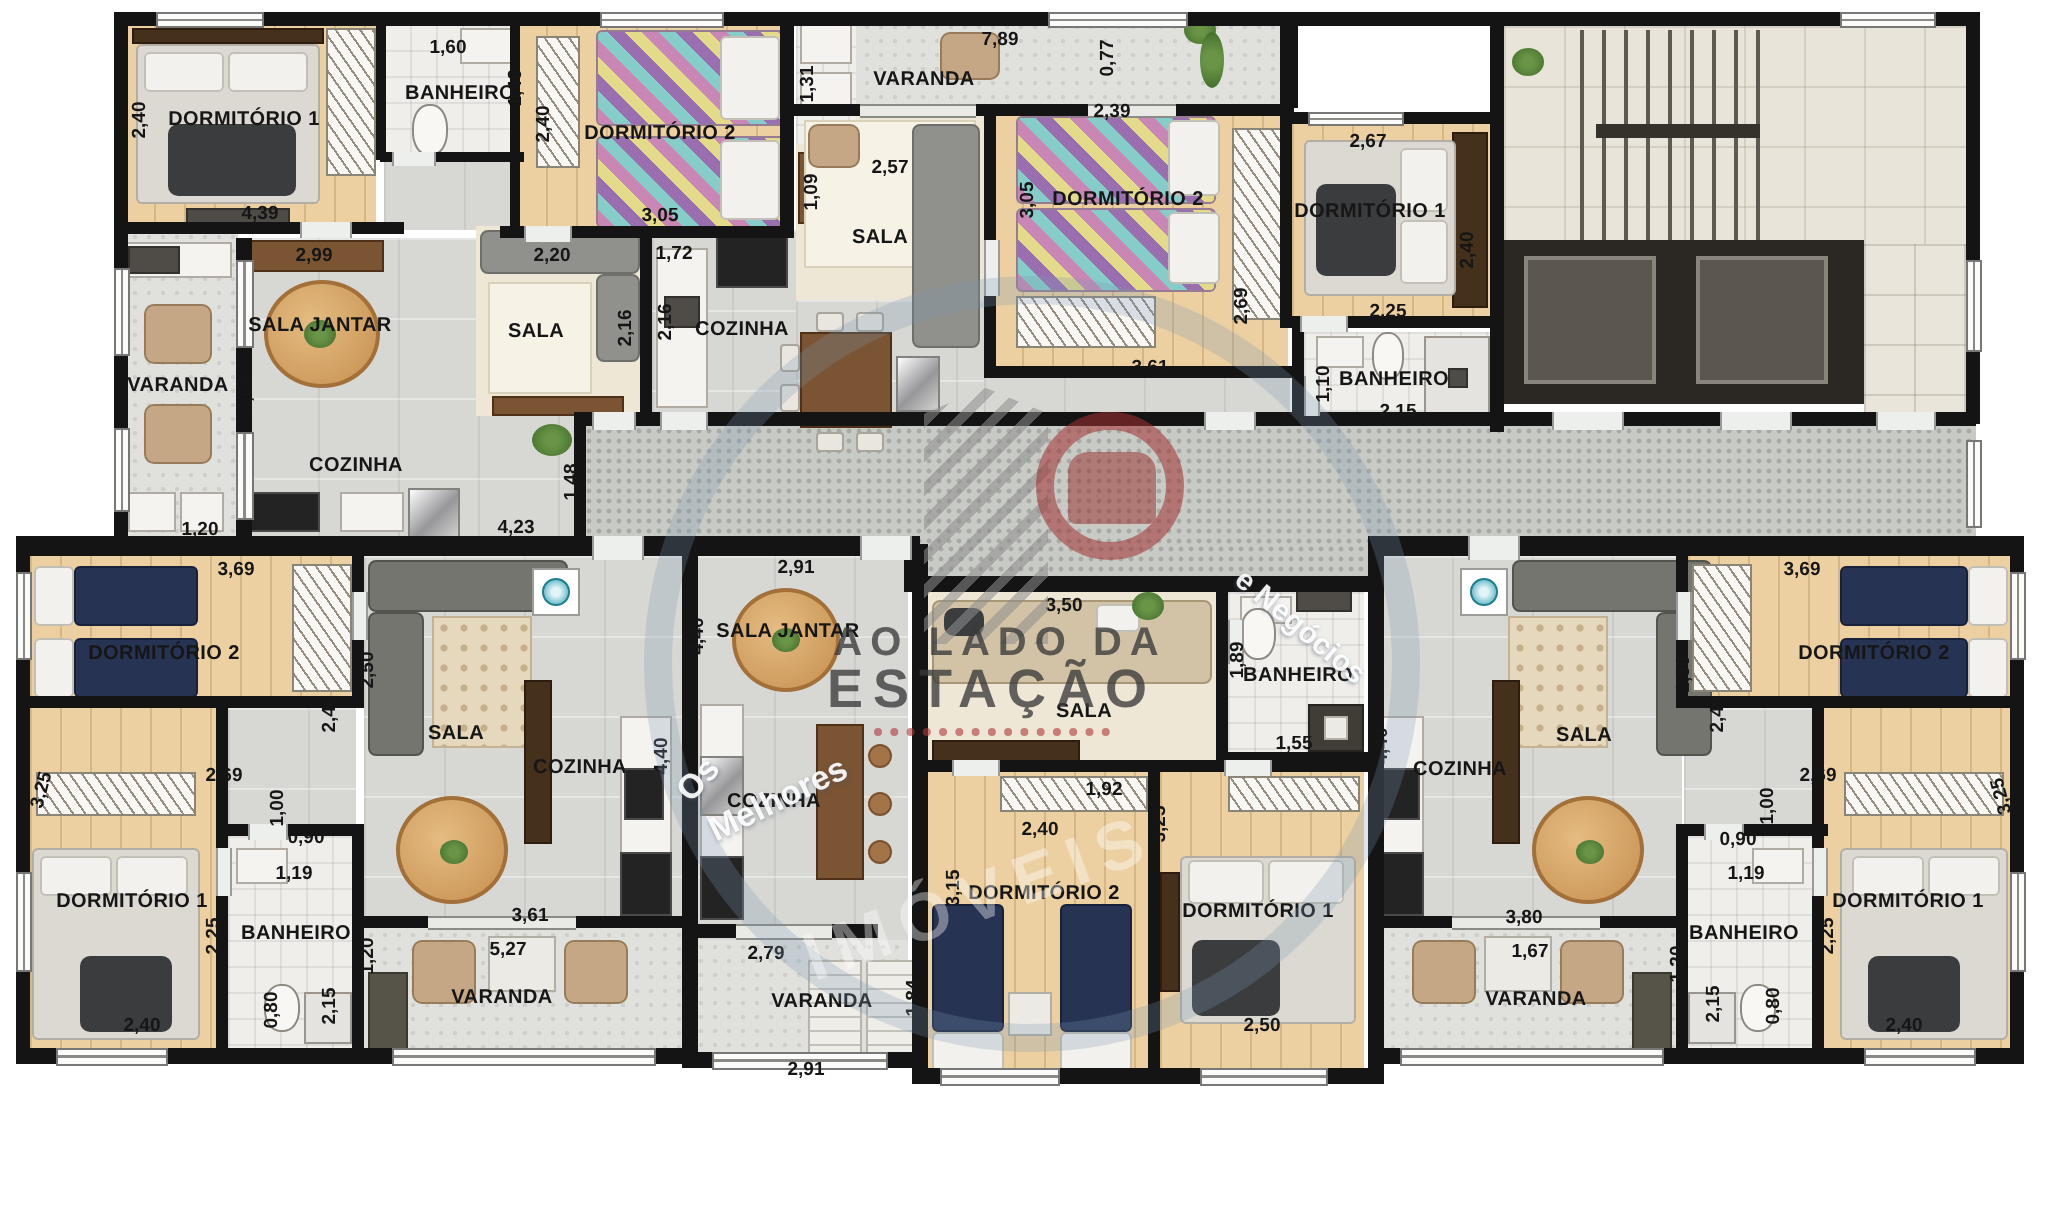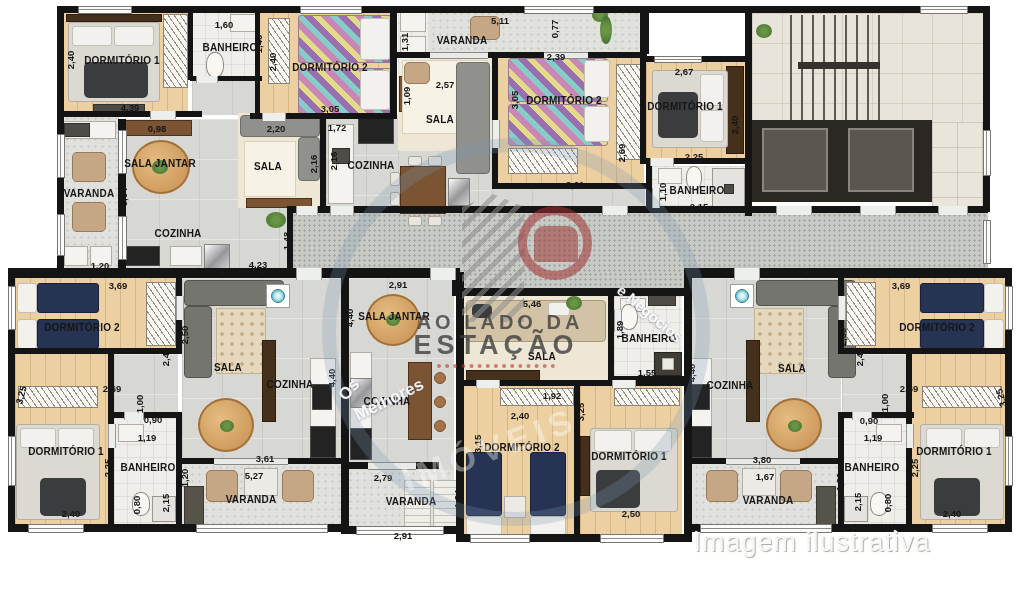--- a/index.html
+++ b/index.html
@@ -96,21 +96,20 @@
     <div class="abs wm wm-train-in"></div>
     <div class="abs wm wm-l1">AO LADO DA</div>
     <div class="abs wm wm-l2">ESTAÇÃO</div>
     <div class="abs wm wm-dots"></div>
     <div class="abs wm wm-arc wm-os">Os</div>
     <div class="abs wm wm-arc wm-mel">Melhores</div>
     <div class="abs wm wm-arc wm-neg">e Negócios</div>
     <div class="abs wm wm-imv">IMÓVEIS</div>
   </div>
 
-  <div class="abs illus">Imagem ilustrativa</div>
 <div class="abs k-wood" style="left: 62px; top: 12px; width: 126px; height: 101px;"></div>
     <div class="abs k-bath" style="left: 192px; top: 12px; width: 70px; height: 66px;"></div>
     <div class="abs k-tile" style="left: 192px; top: 78px; width: 70px; height: 37px;"></div>
     <div class="abs k-wood" style="left: 258px; top: 12px; width: 137px; height: 103px;"></div>
     <div class="abs k-varanda" style="left: 57px; top: 115px; width: 62px; height: 155px;"></div>
     <div class="abs k-tile" style="left: 119px; top: 119px; width: 169px; height: 151px;"></div>
     <div class="abs k-cream" style="left: 238px; top: 113px; width: 82px; height: 95px;"></div>
     <div class="abs k-tile" style="left: 326px; top: 115px; width: 72px; height: 98px;"></div>
     <div class="abs k-cream" style="left: 398px; top: 57px; width: 94px; height: 156px;"></div>
     <div class="abs k-tile" style="left: 398px; top: 150px; width: 94px; height: 63px;"></div>
@@ -436,28 +435,28 @@
     <div class="abs lbl rlabel" style="left: 937px; top: 327px; transform: translate(-50%, -50%) rotate(0deg);">DORMITÓRIO 2</div>
     <div class="abs lbl rlabel" style="left: 954px; top: 451px; transform: translate(-50%, -50%) rotate(0deg);">DORMITÓRIO 1</div>
     <div class="abs lbl rlabel" style="left: 872px; top: 467px; transform: translate(-50%, -50%) rotate(0deg);">BANHEIRO</div>
     <div class="abs lbl rlabel" style="left: 768px; top: 500px; transform: translate(-50%, -50%) rotate(0deg);">VARANDA</div>
     <div class="abs lbl dlabel" style="left: 70px; top: 60px; transform: translate(-50%, -50%) rotate(-90deg);">2,40</div>
     <div class="abs lbl dlabel" style="left: 130px; top: 107px; transform: translate(-50%, -50%) rotate(0deg);">4,39</div>
     <div class="abs lbl dlabel" style="left: 224px; top: 24px; transform: translate(-50%, -50%) rotate(0deg);">1,60</div>
     <div class="abs lbl dlabel" style="left: 258px; top: 44px; transform: translate(-50%, -50%) rotate(-90deg);">1,46</div>
     <div class="abs lbl dlabel" style="left: 272px; top: 62px; transform: translate(-50%, -50%) rotate(-90deg);">2,40</div>
     <div class="abs lbl dlabel" style="left: 330px; top: 108px; transform: translate(-50%, -50%) rotate(0deg);">3,05</div>
-    <div class="abs lbl dlabel" style="left: 157px; top: 128px; transform: translate(-50%, -50%) rotate(0deg);">0,98</div>
+    <div class="abs lbl dlabel" style="left: 157px; top: 128px; transform: translate(-50%, -50%) rotate(0deg);">2,99</div>
     <div class="abs lbl dlabel" style="left: 123px; top: 197px; transform: translate(-50%, -50%) rotate(-90deg);">3,64</div>
     <div class="abs lbl dlabel" style="left: 276px; top: 128px; transform: translate(-50%, -50%) rotate(0deg);">2,20</div>
     <div class="abs lbl dlabel" style="left: 313px; top: 164px; transform: translate(-50%, -50%) rotate(-90deg);">2,16</div>
     <div class="abs lbl dlabel" style="left: 100px; top: 265px; transform: translate(-50%, -50%) rotate(0deg);">1,20</div>
     <div class="abs lbl dlabel" style="left: 258px; top: 264px; transform: translate(-50%, -50%) rotate(0deg);">4,23</div>
     <div class="abs lbl dlabel" style="left: 286px; top: 241px; transform: translate(-50%, -50%) rotate(-90deg);">1,48</div>
-    <div class="abs lbl dlabel" style="left: 500px; top: 20px; transform: translate(-50%, -50%) rotate(0deg);">5,11</div>
+    <div class="abs lbl dlabel" style="left: 500px; top: 20px; transform: translate(-50%, -50%) rotate(0deg);">7,89</div>
     <div class="abs lbl dlabel" style="left: 404px; top: 42px; transform: translate(-50%, -50%) rotate(-90deg);">1,31</div>
     <div class="abs lbl dlabel" style="left: 554px; top: 29px; transform: translate(-50%, -50%) rotate(-90deg);">0,77</div>
     <div class="abs lbl dlabel" style="left: 556px; top: 56px; transform: translate(-50%, -50%) rotate(0deg);">2,39</div>
     <div class="abs lbl dlabel" style="left: 514px; top: 100px; transform: translate(-50%, -50%) rotate(-90deg);">3,05</div>
     <div class="abs lbl dlabel" style="left: 445px; top: 84px; transform: translate(-50%, -50%) rotate(0deg);">2,57</div>
     <div class="abs lbl dlabel" style="left: 406px; top: 96px; transform: translate(-50%, -50%) rotate(-90deg);">1,09</div>
     <div class="abs lbl dlabel" style="left: 337px; top: 127px; transform: translate(-50%, -50%) rotate(0deg);">1,72</div>
     <div class="abs lbl dlabel" style="left: 333px; top: 161px; transform: translate(-50%, -50%) rotate(-90deg);">2,16</div>
     <div class="abs lbl dlabel" style="left: 575px; top: 184px; transform: translate(-50%, -50%) rotate(0deg);">3,61</div>
     <div class="abs lbl dlabel" style="left: 621px; top: 153px; transform: translate(-50%, -50%) rotate(-90deg);">2,69</div>
@@ -480,21 +479,21 @@
     <div class="abs lbl dlabel" style="left: 165px; top: 503px; transform: translate(-50%, -50%) rotate(-90deg);">2,15</div>
     <div class="abs lbl dlabel" style="left: 184px; top: 478px; transform: translate(-50%, -50%) rotate(-90deg);">1,20</div>
     <div class="abs lbl dlabel" style="left: 265px; top: 458px; transform: translate(-50%, -50%) rotate(0deg);">3,61</div>
     <div class="abs lbl dlabel" style="left: 254px; top: 475px; transform: translate(-50%, -50%) rotate(0deg);">5,27</div>
     <div class="abs lbl dlabel" style="left: 331px; top: 378px; transform: translate(-50%, -50%) rotate(-90deg);">4,40</div>
     <div class="abs lbl dlabel" style="left: 398px; top: 284px; transform: translate(-50%, -50%) rotate(0deg);">2,91</div>
     <div class="abs lbl dlabel" style="left: 349px; top: 318px; transform: translate(-50%, -50%) rotate(-90deg);">4,40</div>
     <div class="abs lbl dlabel" style="left: 383px; top: 477px; transform: translate(-50%, -50%) rotate(0deg);">2,79</div>
     <div class="abs lbl dlabel" style="left: 457px; top: 499px; transform: translate(-50%, -50%) rotate(-90deg);">1,84</div>
     <div class="abs lbl dlabel" style="left: 403px; top: 535px; transform: translate(-50%, -50%) rotate(0deg);">2,91</div>
-    <div class="abs lbl dlabel" style="left: 532px; top: 303px; transform: translate(-50%, -50%) rotate(0deg);">5,46</div>
+    <div class="abs lbl dlabel" style="left: 532px; top: 303px; transform: translate(-50%, -50%) rotate(0deg);">3,50</div>
     <div class="abs lbl dlabel" style="left: 552px; top: 395px; transform: translate(-50%, -50%) rotate(0deg);">1,92</div>
     <div class="abs lbl dlabel" style="left: 520px; top: 415px; transform: translate(-50%, -50%) rotate(0deg);">2,40</div>
     <div class="abs lbl dlabel" style="left: 477px; top: 444px; transform: translate(-50%, -50%) rotate(-90deg);">3,15</div>
     <div class="abs lbl dlabel" style="left: 619px; top: 330px; transform: translate(-50%, -50%) rotate(-90deg);">1,89</div>
     <div class="abs lbl dlabel" style="left: 647px; top: 372px; transform: translate(-50%, -50%) rotate(0deg);">1,55</div>
     <div class="abs lbl dlabel" style="left: 580px; top: 412px; transform: translate(-50%, -50%) rotate(-90deg);">3,25</div>
     <div class="abs lbl dlabel" style="left: 631px; top: 513px; transform: translate(-50%, -50%) rotate(0deg);">2,50</div>
     <div class="abs lbl dlabel" style="left: 691px; top: 373px; transform: translate(-50%, -50%) rotate(-90deg);">4,40</div>
     <div class="abs lbl dlabel" style="left: 842px; top: 337px; transform: translate(-50%, -50%) rotate(-90deg);">2,50</div>
     <div class="abs lbl dlabel" style="left: 901px; top: 285px; transform: translate(-50%, -50%) rotate(0deg);">3,69</div>

